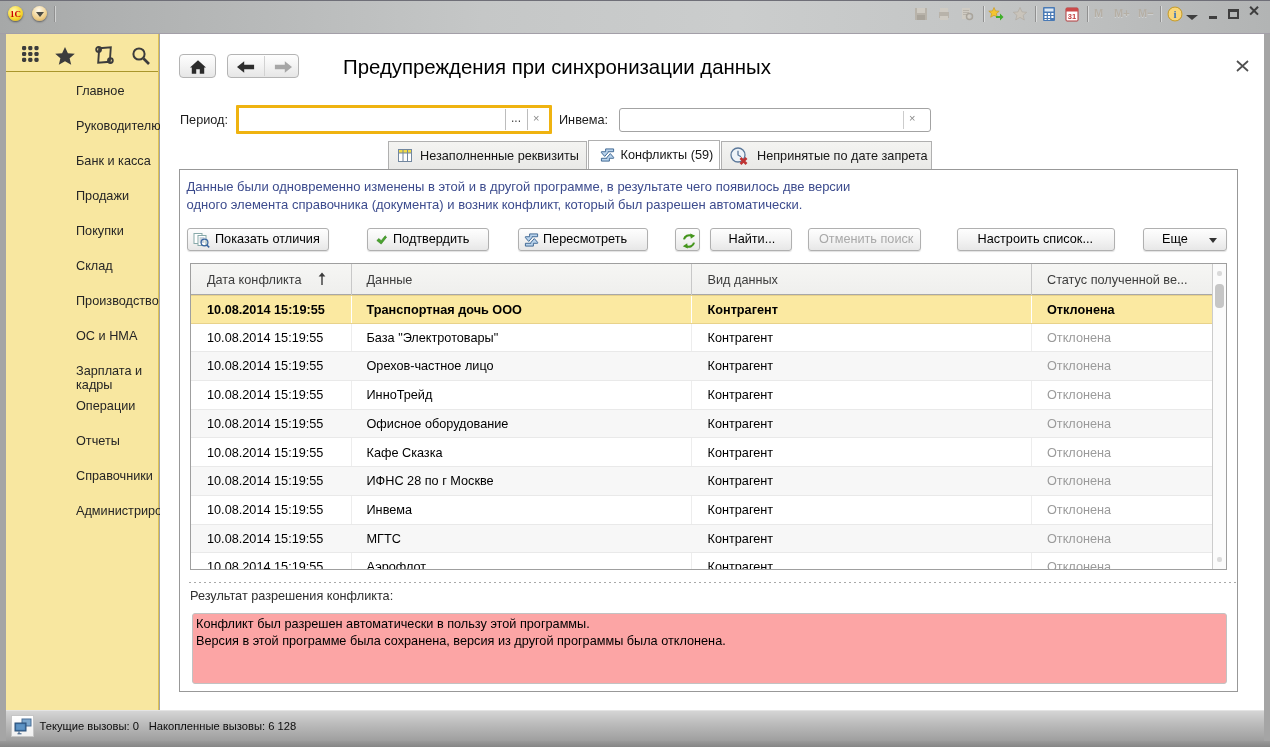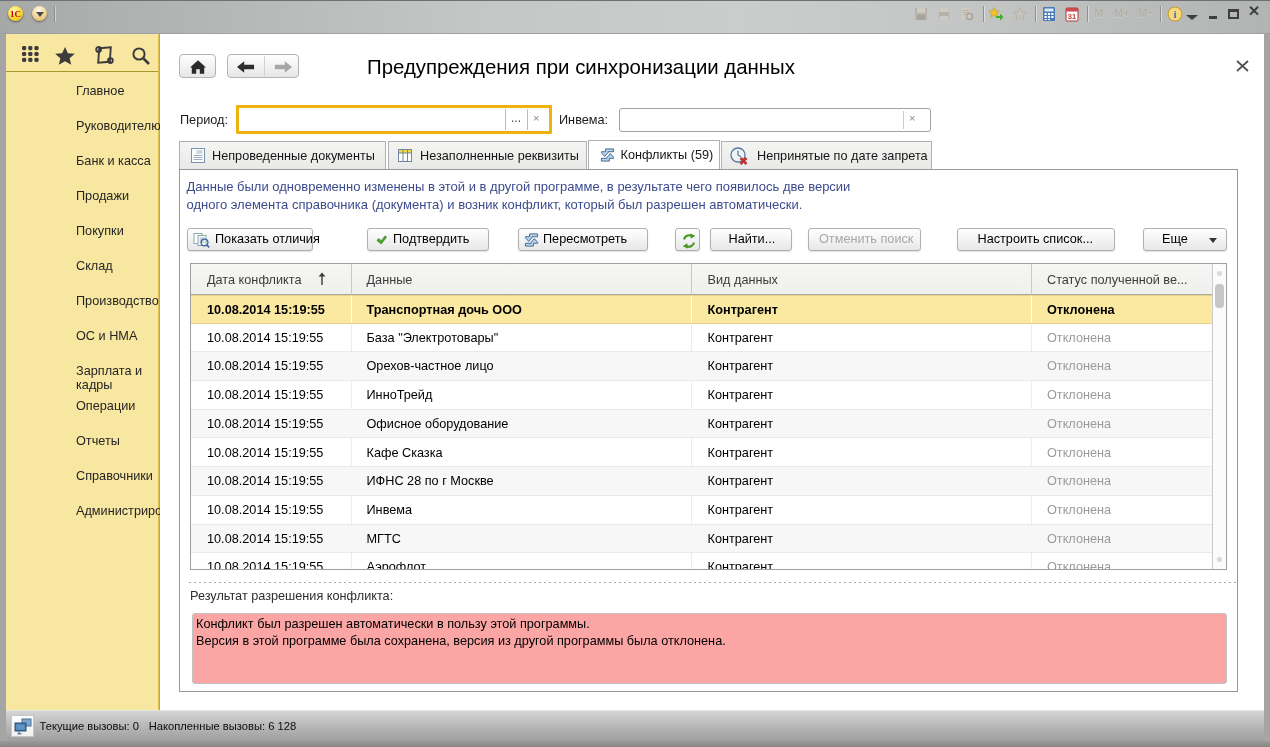--- a/index.html
+++ b/index.html
@@ -36,21 +36,21 @@
 #sb-sep { position:absolute; left:0; top:37px; width:100%; height:1px; background:#a9962c; }
 .menu-item { position:absolute; left:22px; color:#252525; font-size:12.7px;margin-left:48px; }
 .sbico { position:absolute; top:12px; }
 
 
 #main { left:160px; top:34px; width:1104px; height:676px; background:#fff; }
 .navbtn { border:1px solid #b4b4b4; border-radius:4px; background:linear-gradient(#fefefe,#f3f3f3 50%,#e6e6e6); }
 #btn-home { left:19px; top:20px; width:37px; height:24px; }
 #btn-nav { left:67px; top:20px; width:72px; height:24px; }
 #btn-nav .div { position:absolute; left:36px; top:1px; width:1px; height:20px; background:#d2d2d2; }
-#pg-title { left:207px; top:22px; font-size:20.4px; color:#000; white-space:nowrap; }
+#pg-title { left:183px; top:22px; font-size:20.4px; color:#000; white-space:nowrap; }
 #pg-close { left:1076px; top:26px; }
 
 .flabel { font-size:12.7px; color:#1c1c1c; }
 #inp-period { left:76px; top:71px; width:316px; height:29px; border:3px solid #efb310; border-radius:1px; background:#fff; }
 #inp-period .sep { position:absolute; top:1px; width:1px; height:21px; background:#bcbcbc; }
 #inp-period .dots { position:absolute; left:272px; top:3px; width:22px; color:#444; font-size:12px; }
 #inp-period .x { position:absolute; left:294px; top:4px; color:#888; font-size:11px; }
 #inp-reason { left:459px; top:73.5px; width:312px; height:24px; border:1px solid #a3a3a3; border-radius:3px; background:#fff; }
 #inp-reason .sep { position:absolute; left:283px; top:2px; width:1px; height:18px; background:#cccccc; }
 #inp-reason .x { position:absolute; left:289px; top:3px; color:#888; font-size:11px; }
@@ -246,29 +246,20 @@
         <div class="sep" style="left:288px"></div>
         <div class="dots">...</div>
         <div class="x">×</div>
       </div>
     <div class="flabel abs" style="left:399px; top:79px">Инвема:</div>
     <div id="inp-reason" class="abs">
         <div class="sep"></div>
         <div class="x">×</div>
       </div>
 
-    <div class="tab" style="left:19px; width:207px;">
-      <svg class="ti" style="left:11px" width="14" height="15" viewBox="0 0 14 15">
-          <rect x=".5" y=".5" width="13" height="14" fill="#fdfdfd" stroke="#7d93ad"></rect>
-          <g stroke="#9eb0c4" stroke-width="1">
-            <path d="M5.5 3h6M5.5 5h6M2.5 7.5h9M2.5 9.5h9M2.5 11.5h9"></path>
-          </g>
-        </svg>
-      <span class="tt" style="left:32px">Непроведенные документы</span>
-      </div>
     <div class="tab" style="left:228px; width:199px;">
       <svg class="ti" style="left:9px; top:7px" width="14" height="13" viewBox="0 0 14 13">
           <rect x=".5" y=".5" width="13" height="12" fill="#fff" stroke="#72879f"></rect>
           <path fill="#f2dd49" d="M1 1h12v3H1z"></path>
           <g stroke="#72879f" stroke-width="1">
             <path d="M5 .5v12M9.5 .5v12M1 4h12"></path>
           </g>
         </svg>
       <span class="tt" style="left:31px">Незаполненные реквизиты</span>
       </div>
@@ -288,21 +279,21 @@
           <path d="M10.5 11l6 6M16.5 11l-6 6" stroke="#bf3434" stroke-width="2.6"></path>
         </svg>
       <span class="tt" style="left:35px">Непринятые по дате запрета</span>
       </div>
     <div id="tabline" class="abs"></div>
 
     <div id="page" class="abs">
       <div class="info" style="top:9.5px">Данные были одновременно изменены в этой и в другой программе, в результате чего появилось две версии</div>
       <div class="info" style="top:28px">одного элемента справочника (документа) и возник конфликт, который был разрешен автоматически.</div>
 
-      <div class="btn" style="left:7px; width:126px;">
+      <div class="btn" style="left:7px; width:142px;">
         <svg class="bi" style="left:5px" width="17" height="16" viewBox="0 0 17 16">
             <rect x="1" y="1.5" width="8" height="10" fill="#fff" stroke="#8aa"></rect>
             <rect x="5" y="3.5" width="8" height="10" fill="#fff" stroke="#8aa"></rect>
             <g stroke="#9ab" stroke-width="1">
               <path d="M6.5 6h5M6.5 8h5M6.5 10h5"></path>
             </g>
             <circle cx="11.5" cy="10.5" r="3.4" fill="none" stroke="#3a66a0" stroke-width="1.3"></circle>
             <path d="M13.8 13l2.4 2.4" stroke="#3a66a0" stroke-width="1.6"></path>
           </svg>
         <span class="bt" style="left:27px">Показать отличия</span>

